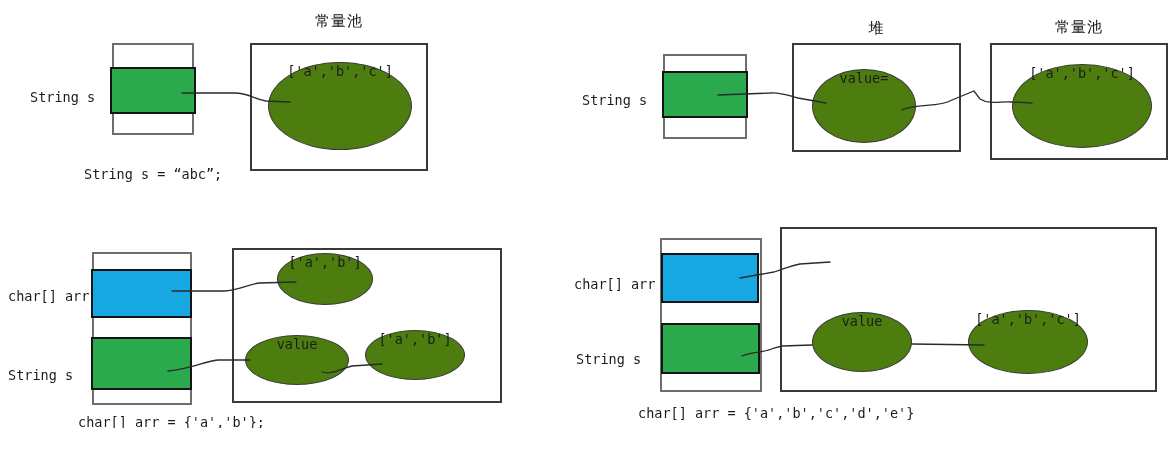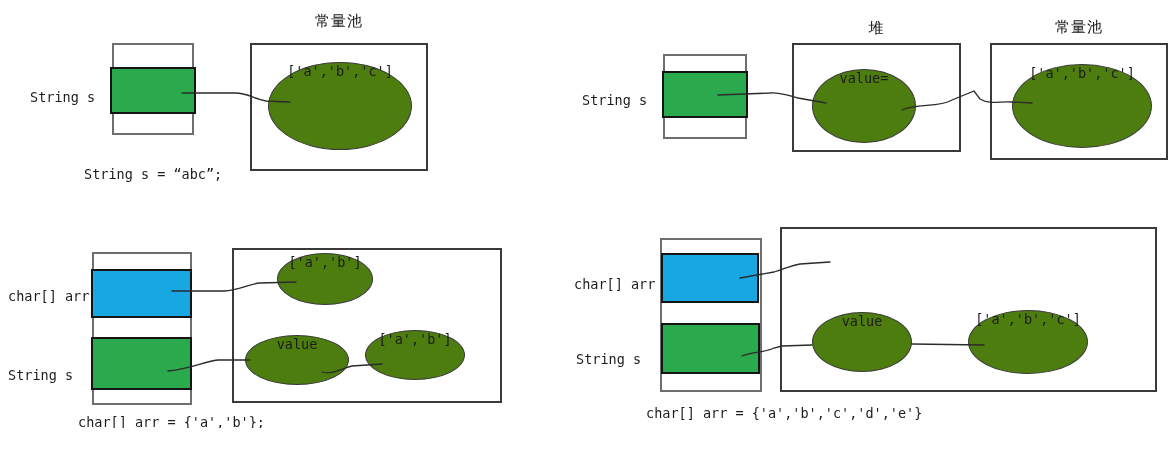--- a/index.html
+++ b/index.html
@@ -122,21 +122,21 @@
   <div class="abs block bg-green" style="left:661px; top:323px; width:99px; height:51px;"></div>
 
   <div class="abs box" style="left:780px; top:227px; width:377px; height:165px;"></div>
   <div class="abs ellipse" style="left:812px; top:312px; width:100px; height:60px;">
     <span class="code">value</span>
   </div>
   <div class="abs ellipse" style="left:968px; top:310px; width:120px; height:64px;">
     <span class="code">['a','b','c']</span>
   </div>
 
-  <div class="abs code" style="left:638px; top:405px;margin-left:8px;">char[] arr = {'a','b','c','d','e'}</div>
+  <div class="abs code" style="left:638px; top:405px;">char[] arr = {'a','b','c','d','e'}</div>
 
   <div class="abs watermark" style="left:963px; top:443px;">CSDN @德哥是程序员</div>
 
   <svg class="abs connectors" width="1173" height="476" viewBox="0 0 1173 476" style="left:0; top:0;">
     <g fill="none" stroke="#2b2b2b" stroke-width="1.3" stroke-linecap="round">
       <path d="M182 93 H235 C248 93 254 99 266 101 L290 102"></path>
       <path d="M718 95 L770 93 C780 92 790 96 798 98 L826 103"></path>
       <path d="M902 110 C918 103 938 108 952 100 L974 91 L980 99 C990 105 1000 101 1012 102 L1032 103"></path>
       <path d="M172 291 H224 C240 290 248 284 260 283 L296 282"></path>
       <path d="M168 371 C192 369 202 362 218 360 L250 360"></path>

